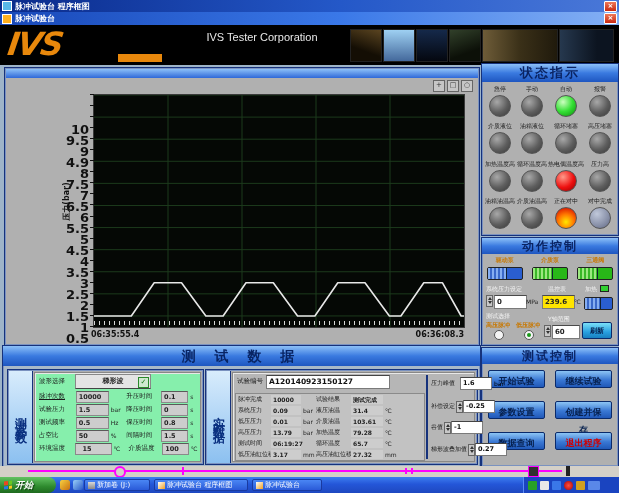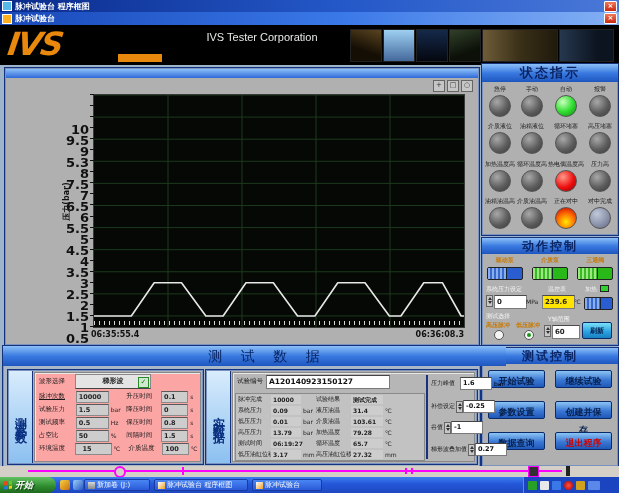--- a/index.html
+++ b/index.html
@@ -75,23 +75,23 @@
   .mini-led{position:absolute;width:7px;height:5px;background:#30d030;border:1px solid #222;}
   .btn{background:linear-gradient(180deg,#8cc4f4,#3a78d4 55%,#2058b8);border:1px solid #0a2a6a;border-radius:2px;color:#06204e;font-weight:bold;text-align:center;}
   .btn.cyan{background:linear-gradient(180deg,#7ae0f8,#28a0e0 60%,#1880c0);}
 
   
   .ctrl-grid{position:absolute;left:6px;top:22px;right:6px;display:grid;grid-template-columns:1fr 1fr;gap:13px 10px;}
   .ctrl-btn{height:18px;font-size:9px;line-height:18px;}
   .ctrl-btn.danger{color:#d00000;}
 
   
-  .data-head{position:absolute;left:0;top:0;width:100%;height:20px;background:linear-gradient(180deg,#8cc0f8,#3a7ae0 50%,#1e56c0);color:#082464;font-size:14px;font-weight:normal;text-align:center;line-height:20px;letter-spacing:7px;padding-left:26px;}
+  .data-head{position:absolute;left:0;top:0;width:100%;height:20px;background:linear-gradient(180deg,#8cc0f8,#3a7ae0 50%,#1e56c0);color:#082464;font-size:14px;font-weight:bold;text-align:center;line-height:20px;letter-spacing:7px;}
   .vstrip{position:absolute;left:1px;top:1px;bottom:1px;width:23px;background:linear-gradient(180deg,#d8ecfc,#8cc0f0);color:#0a3080;font-size:12px;font-weight:bold;writing-mode:vertical-rl;text-orientation:upright;display:flex;align-items:center;justify-content:center;letter-spacing:5px;border-right:1px solid #16327c;}
-  .sub-body{position:absolute;left:26px;top:2px;right:2px;bottom:2px;border:1px solid #888;background:#fca5a5;box-shadow:1px 1px 0 #e8e8e8 inset;}
+  .sub-body{position:absolute;left:26px;top:2px;right:2px;bottom:2px;border:1px solid #888;background:#86efac;box-shadow:1px 1px 0 #e8e8e8 inset;}
   .prow{display:flex;align-items:center;height:13px;padding-left:4px;}
   .prow .l{font-size:6.5px;color:#1a1a1a;white-space:nowrap;}
   .prow .vb{height:10px;background:#cdcdcd;border:1px solid #8a8a8a;border-top-color:#5a5a5a;font-size:6.5px;font-weight:bold;color:#222;line-height:10px;padding-left:2px;white-space:nowrap;}
   .prow .u{font-size:6px;color:#222;padding-left:2px;white-space:nowrap;}
   .dd{position:absolute;height:13px;background:#e4e4e4;border:1px solid #888;border-bottom-color:#444;font-size:7px;font-weight:bold;text-align:center;line-height:13px;color:#222;}
   .dd .dd-icon{position:absolute;right:1px;top:2px;width:9px;height:9px;background:#cfe8cf;border:1px solid #2a8a2a;color:#1a7a1a;font-size:7px;line-height:8px;}
   .rt-side-field{position:absolute;display:flex;align-items:center;}
   .rt-side-field .l{font-size:6px;color:#1a1a1a;white-space:nowrap;}
   .whitebox{height:11px;background:#fff;border:1px solid #7a7a7a;border-top-color:#444;font-size:6.5px;font-weight:bold;color:#111;line-height:11px;padding:0 2px;white-space:nowrap;}
 
@@ -167,21 +167,21 @@
       <div class="xaxis-ticks"></div>
     </div>
     <div class="xlabel" style="left:86px;">06:35:55.4</div>
     <div class="xlabel" style="left:365px;width:94px;text-align:right;">06:36:08.3</div>
   <div class="ytick-label" style="left: 50px; top: 21.5px;">10</div>
       <div class="ytick-mark" style="left: 85px; top: 26px;"></div>
       <div class="ytick-label" style="left: 50px; top: 32.5476px;">9.5</div>
       <div class="ytick-mark" style="left: 85px; top: 37.0476px;"></div>
       <div class="ytick-label" style="left: 50px; top: 43.5952px;">9</div>
       <div class="ytick-mark" style="left: 85px; top: 48.0952px;"></div>
-      <div class="ytick-label" style="left: 50px; top: 54.6429px;">5.3</div>
+      <div class="ytick-label" style="left: 50px; top: 54.6429px;">4.9</div>
       <div class="ytick-mark" style="left: 85px; top: 59.1429px;"></div>
       <div class="ytick-label" style="left: 50px; top: 65.6905px;">8</div>
       <div class="ytick-mark" style="left: 85px; top: 70.1905px;"></div>
       <div class="ytick-label" style="left: 50px; top: 76.7381px;">7.5</div>
       <div class="ytick-mark" style="left: 85px; top: 81.2381px;"></div>
       <div class="ytick-label" style="left: 50px; top: 87.7857px;">7</div>
       <div class="ytick-mark" style="left: 85px; top: 92.2857px;"></div>
       <div class="ytick-label" style="left: 50px; top: 98.8333px;">6.5</div>
       <div class="ytick-mark" style="left: 85px; top: 103.333px;"></div>
       <div class="ytick-label" style="left: 50px; top: 109.881px;">6</div>

